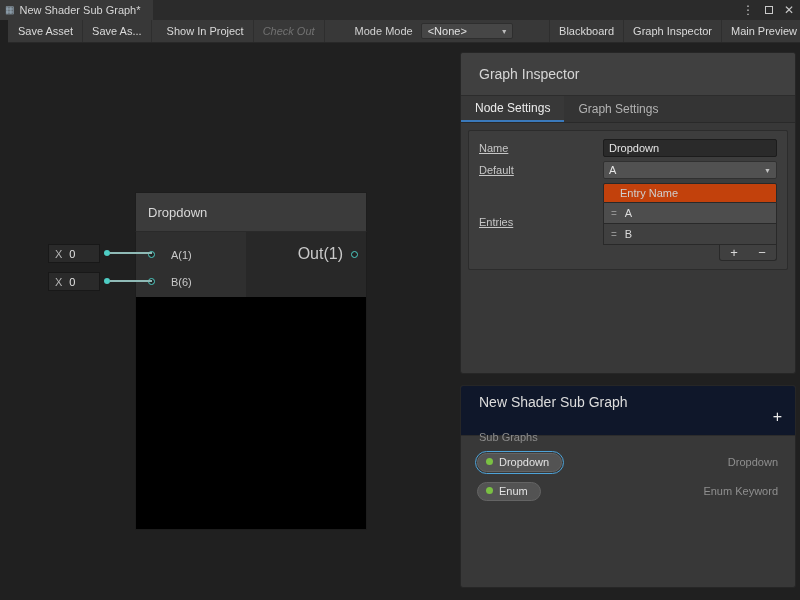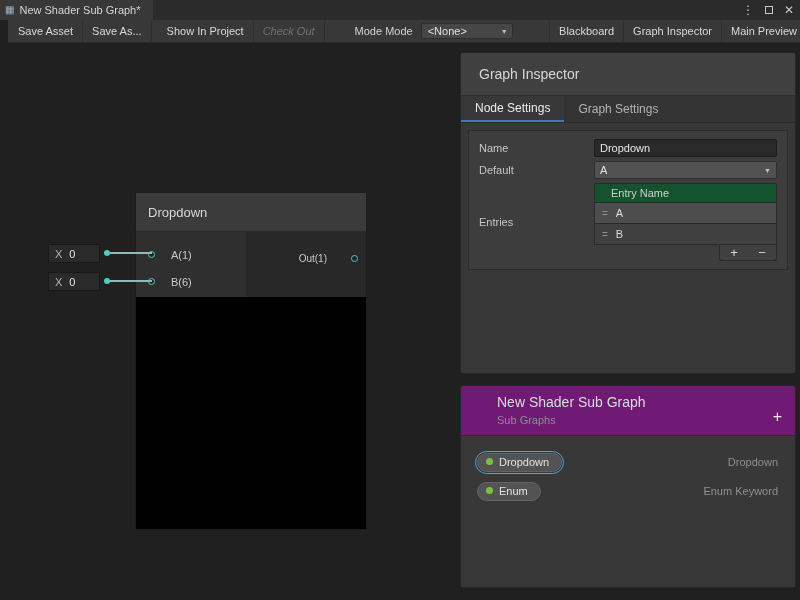--- a/index.html
+++ b/index.html
@@ -39,21 +39,21 @@
     color:#d8d8d8; font-size:13px; display:flex; align-items:center; padding-left:12px; }
   .node-body { height:65px; display:flex; background:#282828;
     border-left:1px solid #1d1d1d; border-right:1px solid #1d1d1d; }
   .node-inputs { width:110px; background:#2f2f2f; padding-top:9px; }
   .port-row { display:flex; align-items:center; gap:16px; height:27px; padding-left:12px;
     color:#c9c9c9; font-size:11px; }
   .port-circle { width:7px; height:7px; border-radius:50%; border:1px solid #4ecdc4;
     background:#222; flex-shrink:0; }
   .node-outputs { flex:1; display:flex; justify-content:flex-end; align-items:flex-start;
     padding:13px 8px 0 0; }
-  .out-row { display:flex; align-items:center; gap:24px; color:#c9c9c9; font-size:10px;margin-top:8px; }
+  .out-row { display:flex; align-items:center; gap:8px; color:#c9c9c9; font-size:16px; }
   .node-preview { height:233px; background:#000; border:1px solid #1d1d1d; border-top:none; }
 
   .stub { position:absolute; width:52px; height:19px; background:#2a2a2a; border:1px solid #181818;
     display:flex; align-items:center; font-size:11px; color:#cfcfcf; }
   .stub .x { padding:0 7px 0 6px; color:#b5b5b5; }
   .stub .val { color:#e3e3e3; }
   .stub-dot { position:absolute; width:6px; height:6px; border-radius:50%; background:#4ecdc4; }
   .wire { position:absolute; height:2px; background:#8fbab6; }
 
   
@@ -64,44 +64,44 @@
     display:flex; align-items:center; padding-left:18px; color:#d6d6d6; font-size:14px; }
   .insp-tabs { height:27px; background:#343434; border-bottom:1px solid #292929; display:flex; font-size:12px; }
   .insp-tab { display:flex; align-items:center; padding:0 14px; color:#b3b3b3; }
   .insp-tab.active { color:#ececec; background:#383838; border-bottom:2px solid #3a79bb; }
   .insp-content { padding:7px; font-size:11px; color:#c8c8c8; }
   .section { border:1px solid #2c2c2c; background:#3d3d3d; border-radius:2px; }
   .section-header { height:29px; background:#454545; border-bottom:1px solid #2c2c2c;
     display:flex; align-items:center; padding-left:10px; color:#d8d8d8; font-size:13px; }
   .section-body { padding:8px 10px 8px 10px; }
   .frow { display:flex; align-items:center; margin-bottom:4px; }
-  .flabel { width:115px; flex-shrink:0; color:#c6c6c6; }
+  .flabel { width:124px; flex-shrink:0; color:#c6c6c6;text-decoration:underline; }
   .field-text { flex:1; height:18px; background:#2a2a2a; border:1px solid #1c1c1c; border-radius:2px;
     color:#e5e5e5; display:flex; align-items:center; padding-left:5px; }
   .field-dropdown { flex:1; height:18px; background:#515151; border:1px solid #303030; border-radius:2px;
     color:#e5e5e5; display:flex; align-items:center; justify-content:space-between; padding:0 5px; }
   .field-dropdown .arrow { font-size:7px; color:#c4c4c4; }
   .elist { flex:1; }
-  .elist-header { height:20px; background:#14532d; border:1px solid #292929;
+  .elist-header { height:20px; background:#c2410c; border:1px solid #292929;
     display:flex; align-items:center; padding-left:16px; color:#cfcfcf; border-radius:2px 2px 0 0; }
   .elist-row { height:21px; background:#404040; border:1px solid #292929; border-top:none;
     display:flex; align-items:center; color:#dcdcdc; }
   .elist-row.selected { background:#4d4d4d; }
   .ehandle { color:#939393; padding:0 8px 0 7px; font-size:10px; }
   .elist-footer { display:flex; justify-content:flex-end; }
   .efooter-bar { width:58px; height:16px; background:#404040; border:1px solid #292929; border-top:none;
     border-radius:0 0 3px 3px; display:flex; }
   .ebtn { flex:1; display:flex; align-items:center; justify-content:center; color:#dadada; font-size:13px; }
 
   
   .blackboard { top:385px; height:203px; }
-  .bb-header { height:50px; background:#701a75; border-bottom:1px solid #2c2c2c;
-    position:relative; padding:8px 0 0 36px; }
+  .bb-header { height:50px; background:#0f172a; border-bottom:1px solid #2c2c2c;
+    position:relative; padding:8px 0 0 18px; }
   .bb-title { font-size:14px; color:#dcdcdc; }
-  .bb-sub { font-size:11px; color:#8d8d8d; margin-top:4px; }
+  .bb-sub { font-size:11px; color:#8d8d8d; margin-top:21px; }
   .bb-add { position:absolute; right:13px; top:23px; color:#e9e9e9; font-size:16px; line-height:1; }
   .bb-body { padding:14px; }
   .bb-row { position:relative; display:flex; align-items:center; height:24px; margin-bottom:5px; }
   .pill-wrap { display:inline-flex; border:1px solid transparent; border-radius:12px; padding:1px; }
   .pill-wrap.selected { border-color:#4ea3d8; }
   .pill { display:inline-flex; align-items:center; gap:6px; background:#535353;
     border:1px solid #646464; border-radius:10px; padding:2px 12px 3px 8px;
     font-size:11px; color:#e3e3e3; }
   .dot { width:7px; height:7px; border-radius:50%; background:#7ac043; flex-shrink:0; }
   .bb-type { position:absolute; right:3px; color:#8f8f8f; font-size:11px; }

